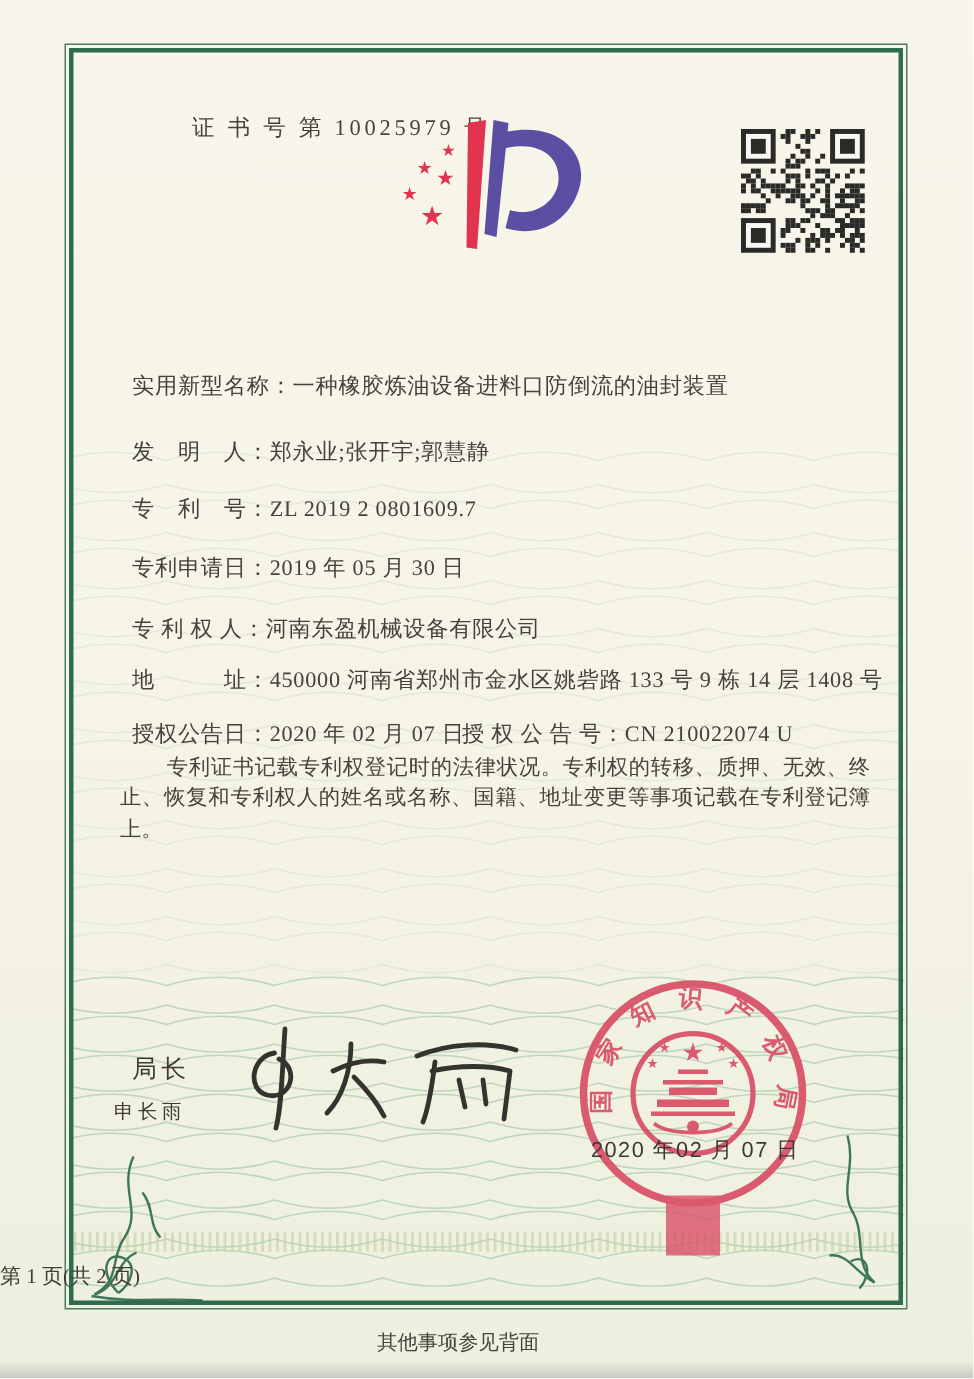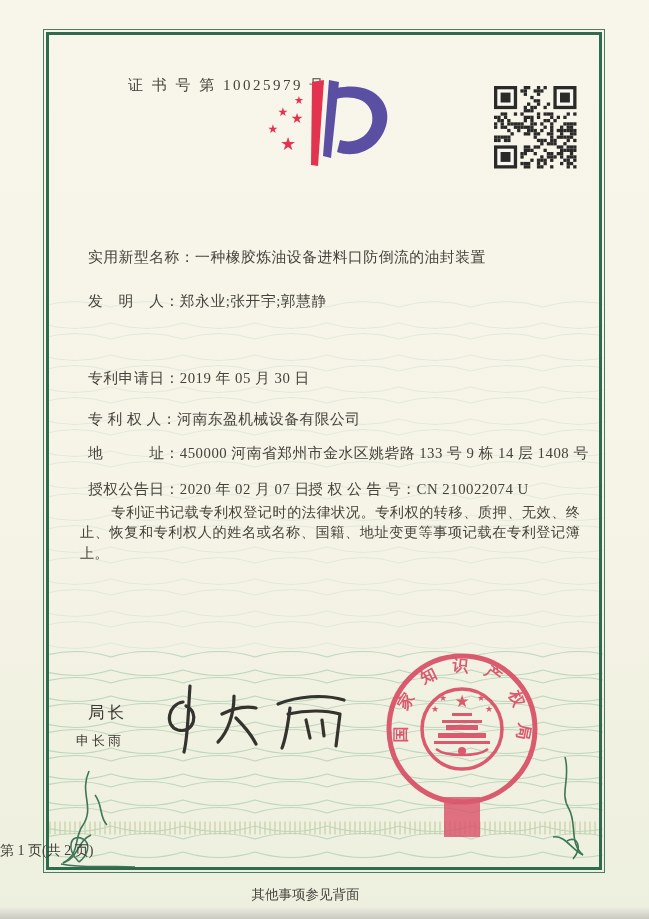--- a/index.html
+++ b/index.html
@@ -276,20 +276,23 @@
       <rect x="6.6" y="66" width="9.899999999999999" height="9.899999999999999" fill="#2a2a28"></rect>
     </svg>
 
 
   <div class="row r0">
     <span class="flabel">实用新型名称：</span><span class="fvalue">一种橡胶炼油设备进料口防倒流的油封装置</span>
   </div>
   <div class="row r1">
     <span class="flabel">发　明　人：</span><span class="fvalue">郑永业;张开宇;郭慧静</span>
   </div>
+  <div class="row r2">
+    <span class="flabel">专　利　号：</span><span class="fvalue">ZL 2019 2 0801609.7</span>
+  </div>
   <div class="row r3">
     <span class="flabel">专利申请日：</span><span class="fvalue">2019 年 05 月 30 日</span>
   </div>
   <div class="row r4">
     <span class="flabel">专 利 权 人：</span><span class="fvalue">河南东盈机械设备有限公司</span>
   </div>
   <div class="row r5">
     <span class="flabel">地　　　址：</span><span class="fvalue">450000 河南省郑州市金水区姚砦路 133 号 9 栋 14 层 1408 号</span>
   </div>
   <div class="row r6">
@@ -338,17 +341,18 @@
       <rect x="76" y="68" width="20" height="3"></rect>
       <rect x="66" y="75" width="40" height="3"></rect>
       <rect x="70" y="80" width="32" height="5"></rect>
       <rect x="62" y="88" width="48" height="5"></rect>
       <rect x="58" y="96" width="56" height="3"></rect>
       <circle cx="86" cy="106" r="4"></circle>
       <path d="M60,104 C70,112 102,112 112,104" fill="none" stroke="#d94f66" stroke-width="2.5"></path>
     </g>
   </svg>
 
+  <div class="sealdate">2020 年02 月 07 日</div>
 
   <div class="pagefoot">第 1 页(共 2 页)</div>
   <div class="backnote">其他事项参见背面</div>
   <div class="scan-edge"></div>
 </div>
 
 </body></html>

